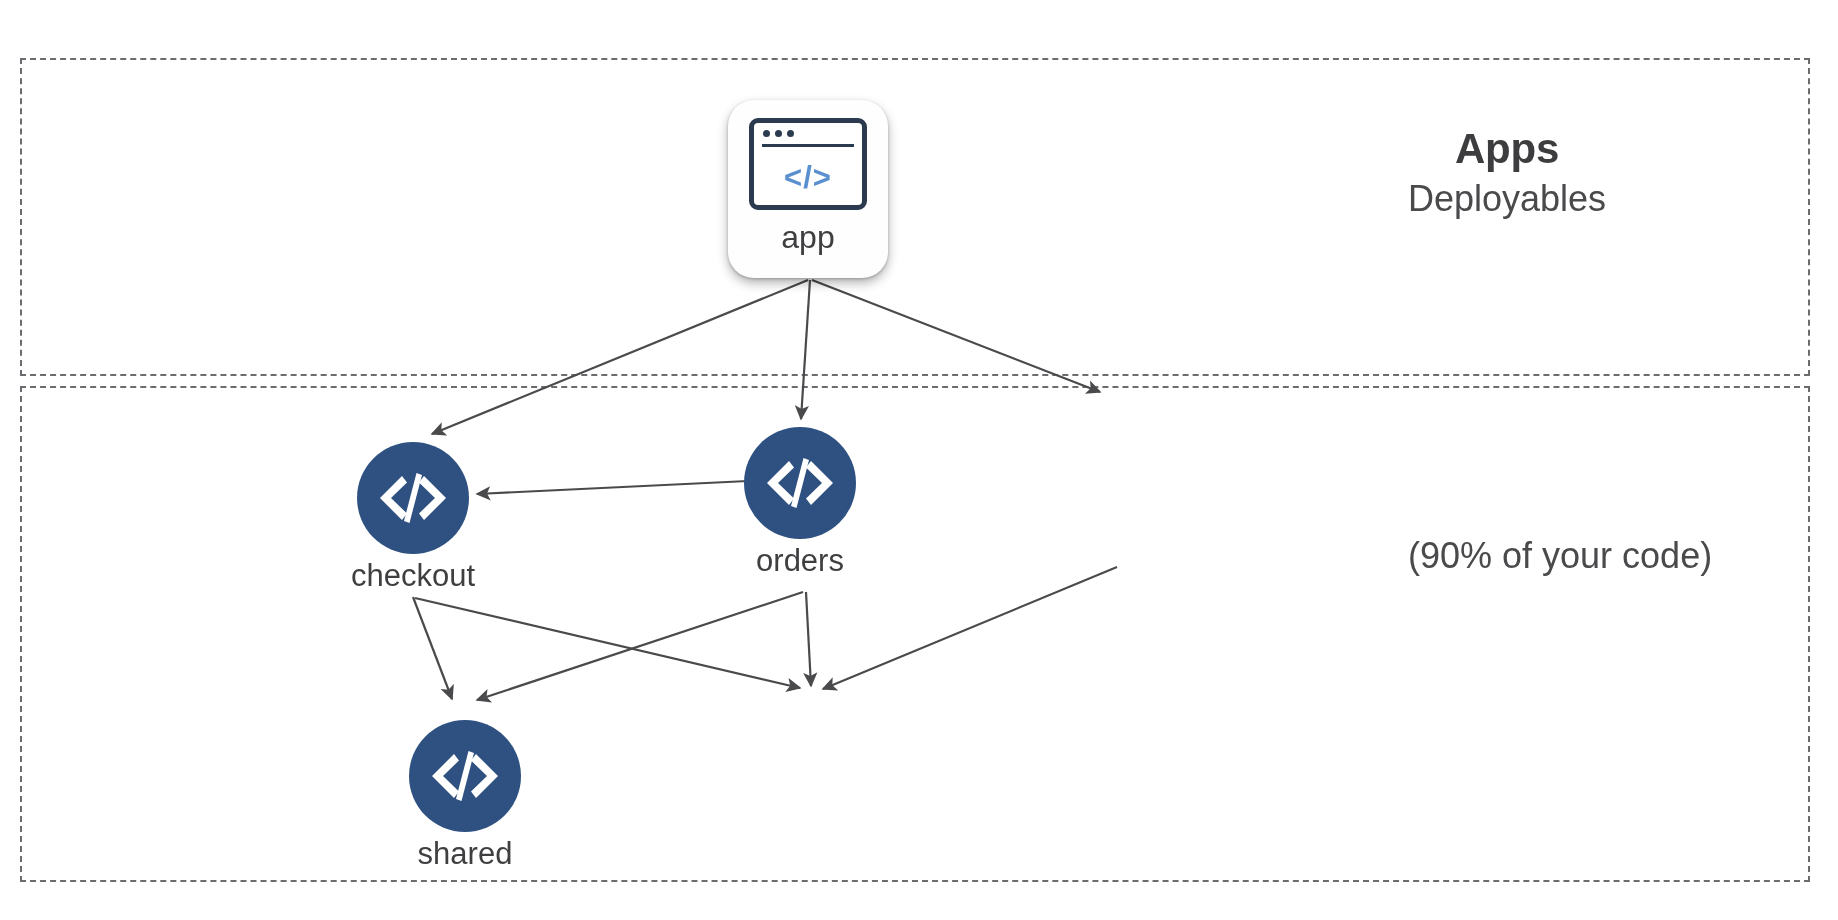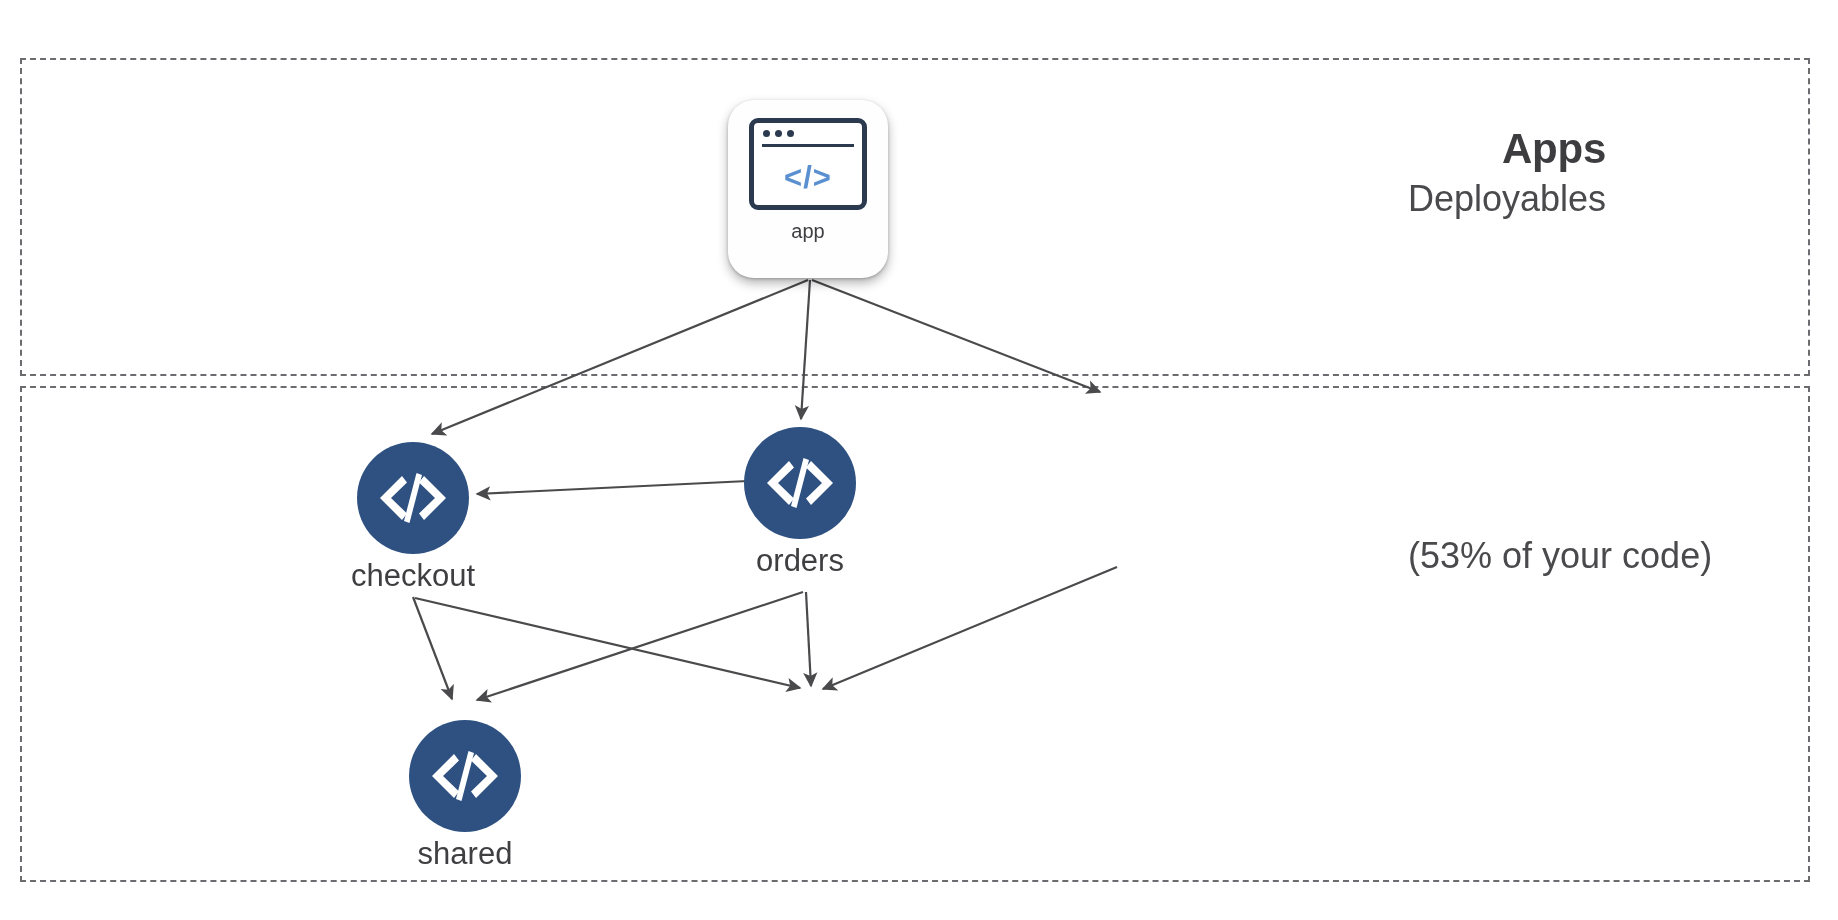--- a/index.html
+++ b/index.html
@@ -39,21 +39,21 @@
   #zone-libs {
     left: 20px;
     top: 386px;
     width: 1790px;
     height: 496px;
   }
 
   
   .zone-caption {
     position: absolute;
-    text-align: right;
+    text-align: center;
   }
   .zone-title {
     font-size: 42px;
     font-weight: bold;
     color: #3d3d40;
     line-height: 1.05;
     letter-spacing: -0.2px;
     white-space: nowrap;
   }
   .zone-sub {
@@ -140,21 +140,21 @@
     align-items: center;
     justify-content: center;
     font-size: 31px;
     font-weight: bold;
     letter-spacing: 1px;
     color: #5a8fd0;
     font-family: "Liberation Sans", sans-serif;
   }
   #app-label {
     margin-top: 11px;
-    font-size: 20px;
+    font-size: 32px;
     color: #3f3f42;
     line-height: 1;
   }
 
   
   .lib-node {
     position: absolute;
     width: 112px;
     height: 112px;
   }
@@ -267,16 +267,16 @@
     <div class="lib-label">shared</div>
   </div>
 
 
   <div class="zone-caption" id="caption-apps">
     <div class="zone-title">Apps</div>
     <div class="zone-sub">Deployables</div>
   </div>
 
   <div class="zone-caption" id="caption-libs">
-    <div class="zone-sub">(53% of your code)</div>
+    <div class="zone-sub">(90% of your code)</div>
   </div>
 
 </div>
 
 </body></html>

